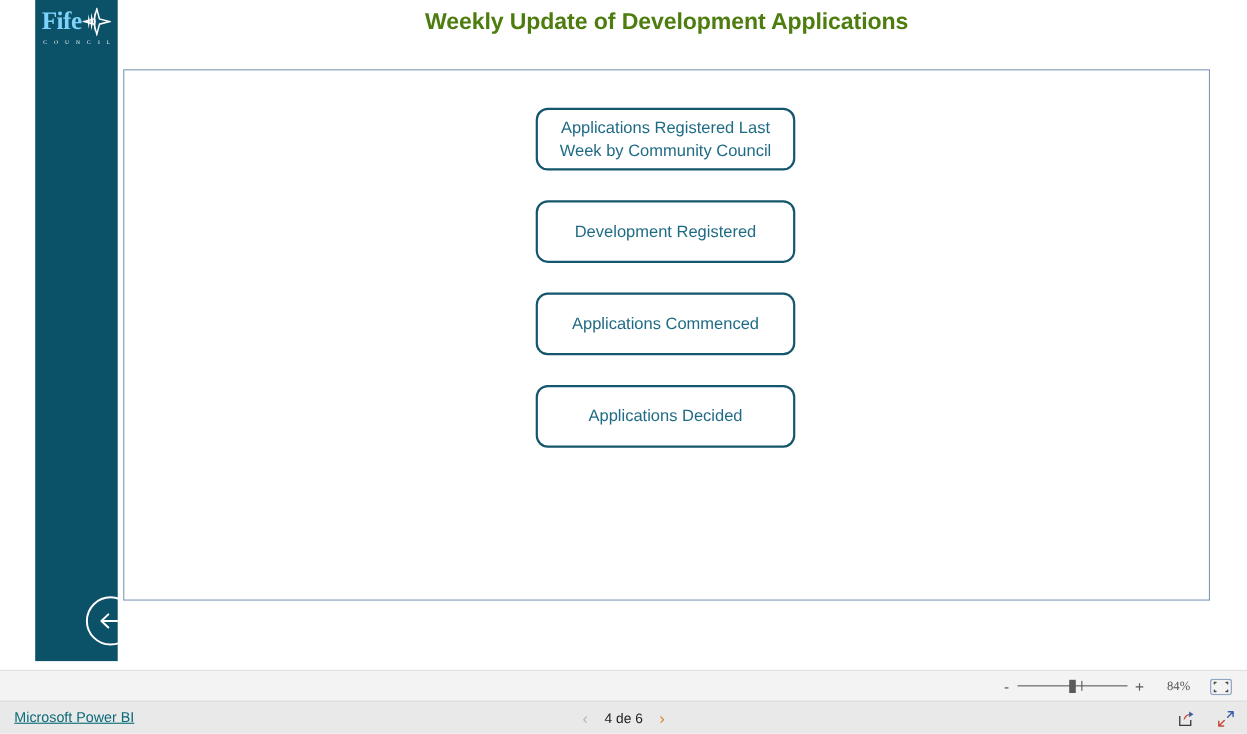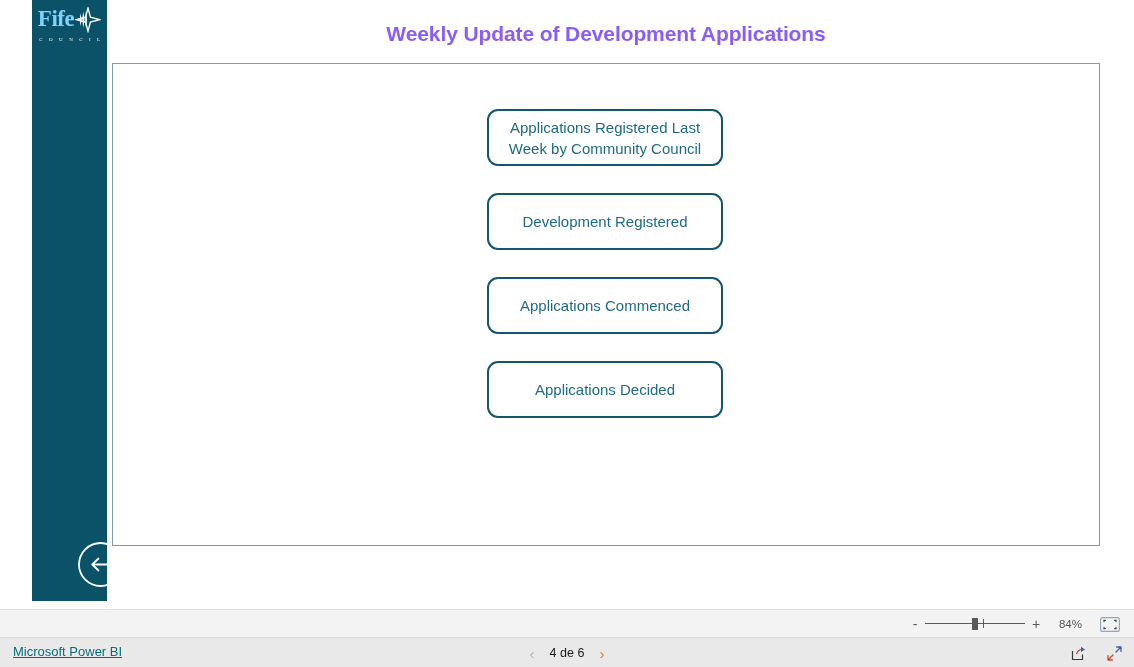--- a/index.html
+++ b/index.html
@@ -75,45 +75,45 @@
     top: 541px;
     width: 47px;
     height: 47px;
     cursor: pointer;
   }
 
   
   #page-title {
     position: absolute;
     left: 112px;
-    top: 22px;
+    top: 8px;
     width: 988px;
     text-align: center;
     font-size: 21px;
     font-weight: bold;
-    color: #8b5cf6;
+    color: #4d7c0f;
     letter-spacing: -0.1px;
   }
 
   
   #content-panel {
     position: absolute;
     left: 112px;
     top: 63px;
     width: 988px;
     height: 483px;
     background: #ffffff;
     border: 1px solid #7e9ab8;
     box-sizing: border-box;
   }
 
   #button-stack {
     position: absolute;
     left: 374px;
-    top: 45px;
+    top: 34px;
     width: 238px;
   }
 
   .nav-button {
     width: 236px;
     height: 57px;
     border: 2px solid #14566c;
     border-radius: 11px;
     background: #ffffff;
     color: #1f6b85;
@@ -196,20 +196,21 @@
     cursor: pointer;
     line-height: 14px;
   }
   #zoom-value {
     font-size: 11.5px;
     color: #555555;
     margin-left: 10px;
     margin-right: 18px;
     min-width: 28px;
     text-align: right;
+    font-family: Liberation Serif, serif;
   }
   #fit-icon {
     width: 20px;
     height: 15px;
     position: relative;
     cursor: pointer;
   }
 
   
   #footer-bar {

